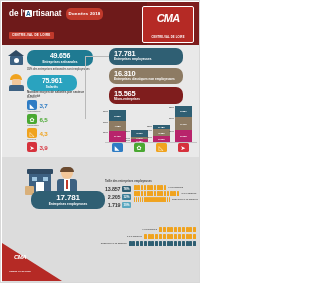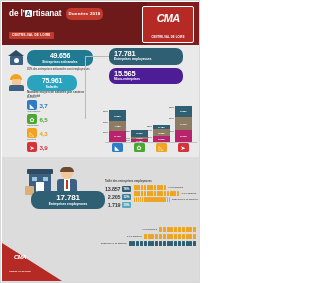--- a/index.html
+++ b/index.html
@@ -201,21 +201,25 @@
       </div>
     </div>
 
   <div class="connector"></div>
 
   <div class="pill-col" id="pill-col">
       <div class="pill-wide" style="background: rgb(47, 95, 115);">
         <div class="num">17.781</div>
         <div class="lbl">Entreprises employeuses</div>
       </div>
-      <div class="pill-wide" style="background: #4c1d95;">
+      <div class="pill-wide" style="background: rgb(141, 123, 99);">
+        <div class="num">16.310</div>
+        <div class="lbl">Entreprises classiques non employeuses</div>
+      </div>
+      <div class="pill-wide" style="background: #7f1d1d;">
         <div class="num">15.565</div>
         <div class="lbl">Micro-entreprises</div>
       </div>
     </div>
 
   <div class="chart" id="chart">
     <div class="chart-base"></div>
   <div class="bargroup" style="left: 4px;">
         <div class="seg" style="height: 11.3279px; background: rgb(47, 95, 115);">
           <div class="tick">36%</div>

